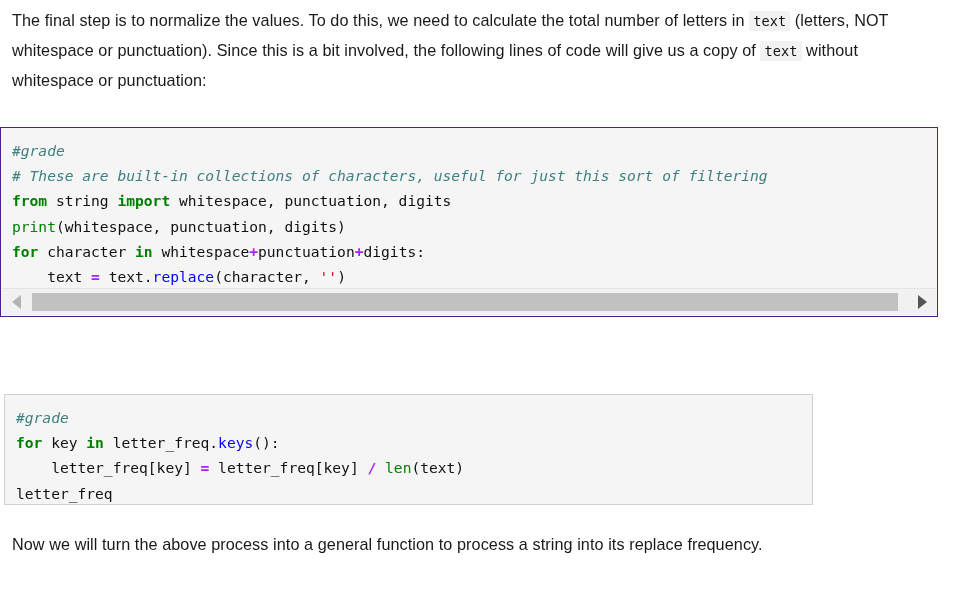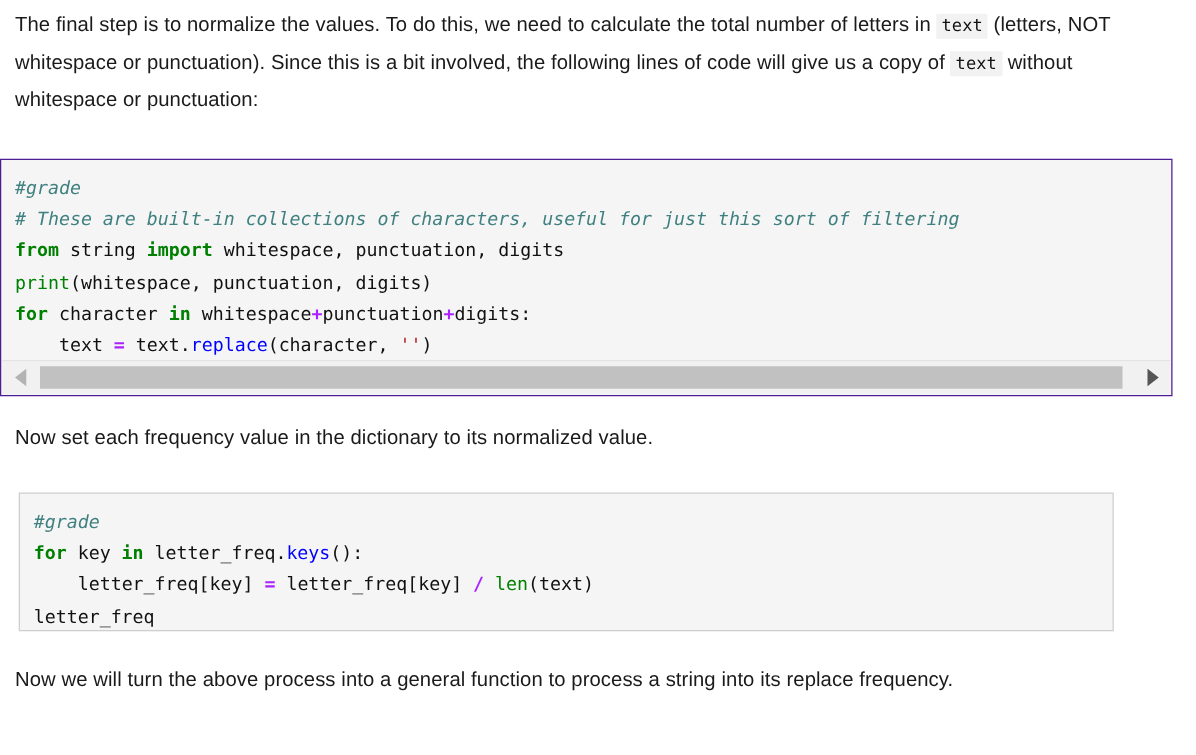--- a/index.html
+++ b/index.html
@@ -66,23 +66,23 @@
     top: 127px;
     width: 938px;
     height: 190px;
     box-sizing: border-box;
     background: #f5f5f5;
     border: 1px solid #4c1d95;
     overflow: hidden;
   }
   .codecell-wrap-two {
     position: absolute;
-    left: 15px;
+    left: 4px;
     top: 394px;
-    width: 876px;
+    width: 809px;
     height: 111px;
     box-sizing: border-box;
     background: #f5f5f5;
     border: 1px solid #cfcfcf;
     overflow: hidden;
   }
   .codearea {
     position: absolute;
     left: 0;
     top: 0;
@@ -180,21 +180,20 @@
       <div class="hscroll-arrow left">
         <div class="arrow-glyph left"></div>
       </div>
       <div class="hscroll-thumb"></div>
       <div class="hscroll-arrow right">
         <div class="arrow-glyph right"></div>
       </div>
     </div>
   </div>
 
-  <p class="prose p-mid">Now set each frequency value in the dictionary to its normalized value.</p>
 
   <div class="codecell-wrap-two">
     <div class="codearea">
 <pre class="code"><span class="tok-cmt">#grade</span>
 <span class="tok-kw">for</span><span class="tok-pl"> key </span><span class="tok-kw">in</span><span class="tok-pl"> letter_freq.</span><span class="tok-fn">keys</span><span class="tok-pl">():</span>
 <span class="tok-pl">    </span><span class="tok-pl">letter_freq[key] </span><span class="tok-op">=</span><span class="tok-pl"> letter_freq[key] </span><span class="tok-op">/</span><span class="tok-pl"> </span><span class="tok-bin">len</span><span class="tok-pl">(text)</span>
 <span class="tok-pl">letter_freq</span></pre>
     </div>
   </div>
 

